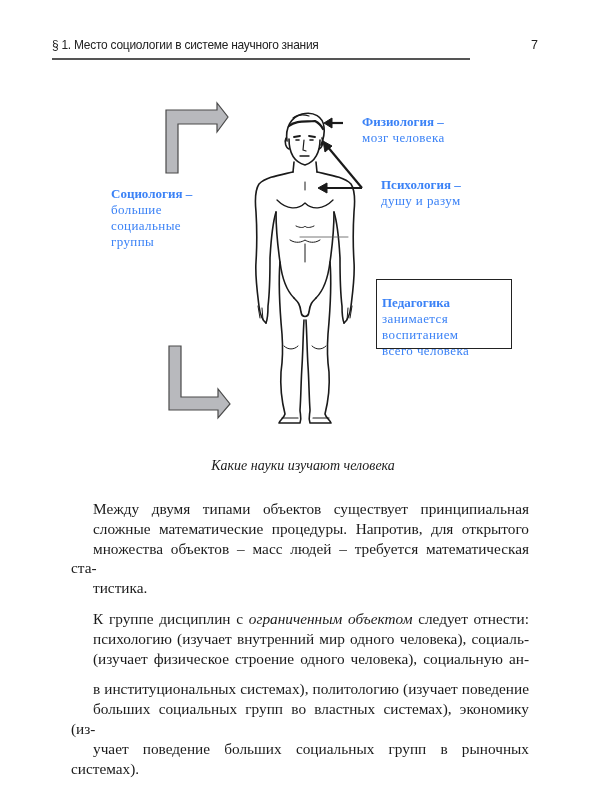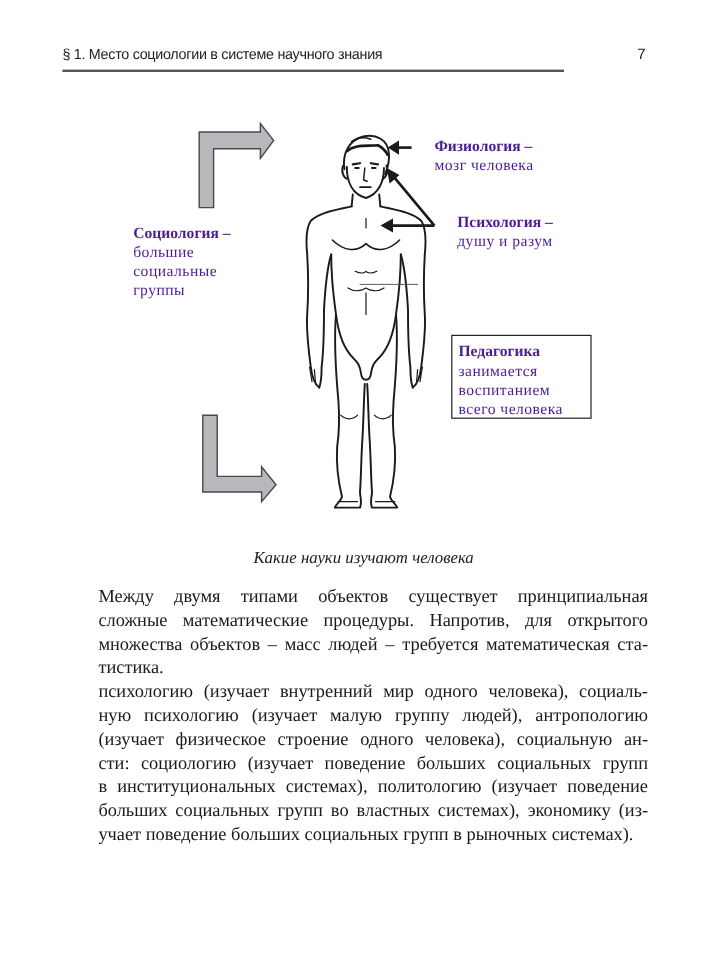--- a/index.html
+++ b/index.html
@@ -50,39 +50,39 @@
       left: 0;
       top: 0;
       width: 600px;
       height: 450px;
     }
     .label {
       position: absolute;
       font-family: "Liberation Serif", serif;
       font-size: 13px;
       line-height: 16px;
-      color: #4c1d95;
+      color: #3b82f6;
       white-space: nowrap;
     }
     .label .bold {
       font-weight: bold;
       display: block;
     }
     .label .plain {
       display: block;
       letter-spacing: 0.4px;
     }
     .pedagogy-box {
       position: absolute;
       left: 376px;
       top: 279px;
-      width: 117px;
+      width: 136px;
       height: 70px;
       border: 1.3px solid #222;
-      padding: 5px 0 0 5px;
+      padding: 15px 0 0 5px;
       box-sizing: border-box;
     }
     .caption {
       position: absolute;
       left: 0;
       width: 600px;
       top: 458px;
       text-align: center;
       font-family: "Liberation Serif", serif;
       font-style: italic;
@@ -95,21 +95,21 @@
       left: 60px;
       top: 488px;
       width: 480px;
       font-family: "Liberation Serif", serif;
       font-size: 15.3px;
       line-height: 19.8px;
       color: #1a1a1a;
       text-align: justify;
     }
     .body-text p {
-      margin: 0;
+      margin: 11px;
       text-indent: 22px;
       text-align-last: left;
       hyphens: manual;
     }
     .body-text .line {
       display: block;
       text-align: justify;
       text-align-last: justify;
     }
     .body-text .line.last {
@@ -232,23 +232,22 @@
 <div class="caption">Какие науки изучают человека</div>
 
 <div class="body-text">
   <p>
     <span class="line first">Между двумя типами объектов существует принципиальная</span>
     <span class="line">сложные математические процедуры. Напротив, для открытого</span>
     <span class="line">множества объектов – масс людей – требуется математическая ста-</span>
     <span class="line last">тистика.</span>
   </p>
   <p>
+    <span class="line first"><span>К группе дисциплин с </span><em>ограниченным объектом</em><span> следует отнести:</span></span>
     <span class="line">психологию (изучает внутренний мир одного человека), социаль-</span>
-    <span class="line">ную психологию (изучает малую группу людей), антропологию</span>
     <span class="line">(изучает физическое строение одного человека), социальную ан-</span>
   </p>
   <p>
-    <span class="line">сти: социологию (изучает поведение больших социальных групп</span>
     <span class="line">в институциональных системах), политологию (изучает поведение</span>
     <span class="line">больших социальных групп во властных системах), экономику (из-</span>
     <span class="line last">учает поведение больших социальных групп в рыночных системах).</span>
   </p>
 </div>
 
 </body></html>

